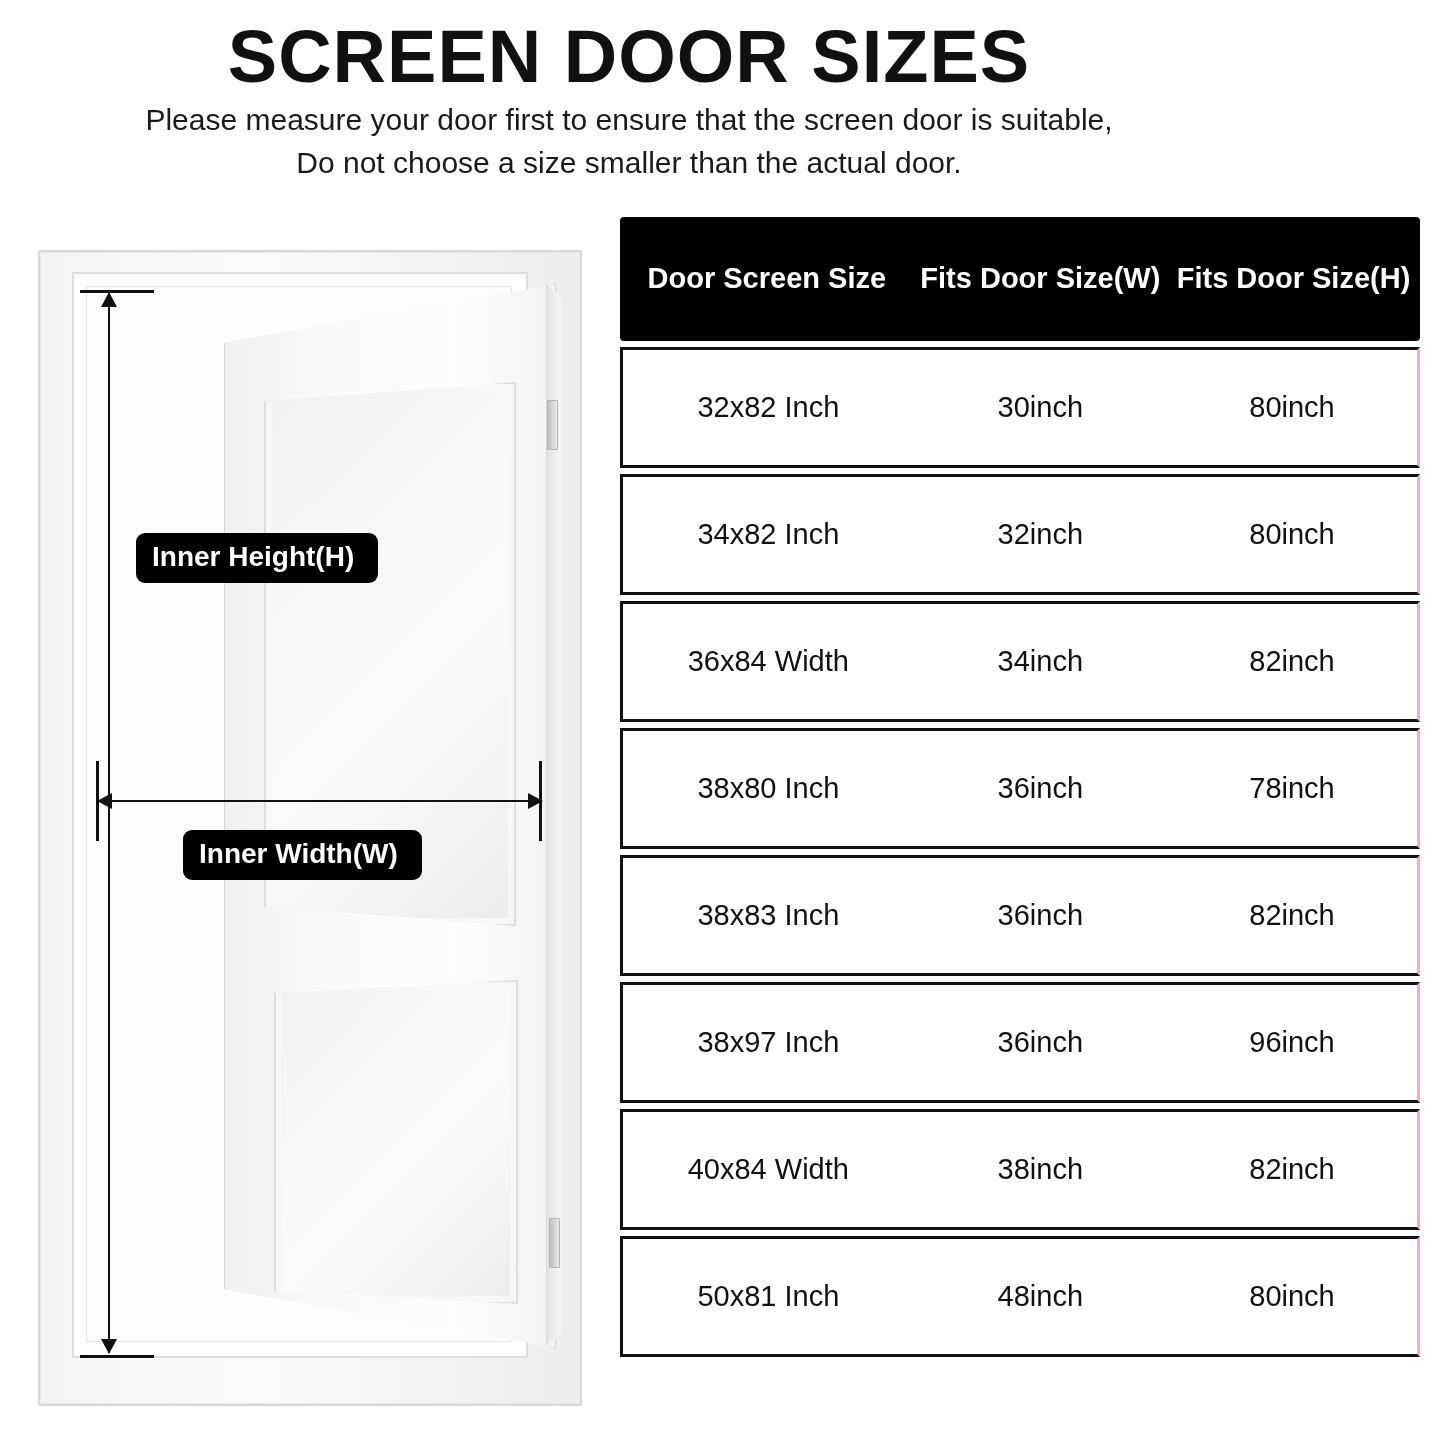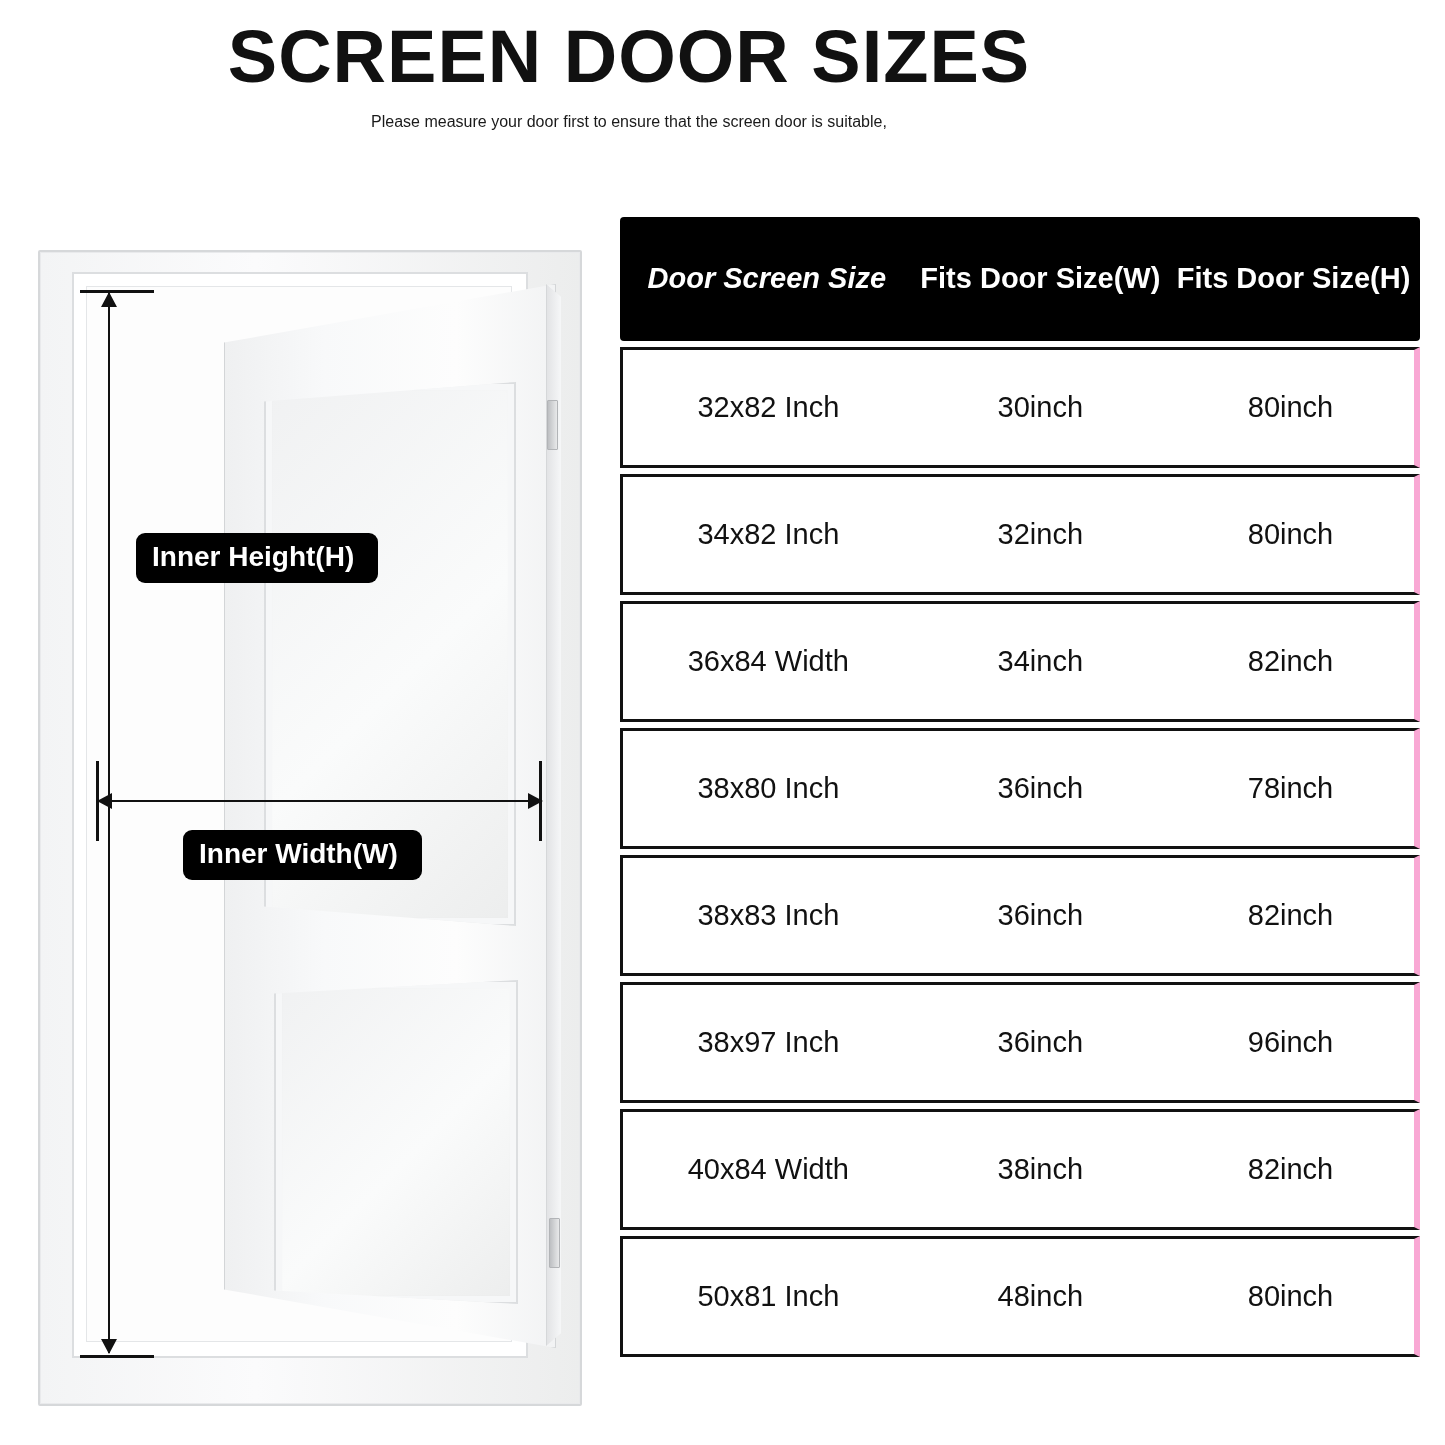--- a/index.html
+++ b/index.html
@@ -26,22 +26,22 @@
   }
   .main-title {
     margin: 18px 0 0 0;
     font-size: 74px;
     font-weight: bold;
     letter-spacing: 1px;
     color: #111111;
     line-height: 1.05;
   }
   .subtitle {
-    margin-top: 14px;
-    font-size: 16px;
+    margin-top: 2px;
+    font-size: 30px;
     line-height: 1.45;
     color: #1a1a1a;
   }
 
   
   .door-illustration {
     position: absolute;
     left: 28px;
     top: 238px;
     width: 570px;
@@ -217,49 +217,50 @@
   }
   .table-head-row th {
     background: #000000;
     color: #ffffff;
     font-size: 29px;
     font-weight: bold;
     line-height: 1.22;
     height: 124px;
     padding: 0 6px;
   }
-  .table-head-row th:first-child { border-radius: 4px 0 0 4px; font-style: italic; }
+  .table-head-row th:first-child { border-radius: 4px 0 0 4px; }
   .table-head-row th:last-child { border-radius: 0 4px 4px 0; }
 
   .data-row td {
     background: #ffffff;
     border-top: 3px solid #111111;
     border-bottom: 3px solid #111111;
     height: 115px;
     font-size: 29px;
     color: #111111;
     padding: 0 2px;
   }
   .data-row td:first-child {
     border-left: 3px solid #111111;
   }
   .data-row td:last-child {
-    border-right: 6px solid #f9a8d4;
+    border-right: 3px solid #f9a8d4;
   }
   .col-a { width: 296px; }
   .col-b { width: 252px; }
   .col-c { width: 252px; }
 </style>
 </head>
 <body>
 
 <div class="header">
   <h1 class="main-title">SCREEN DOOR SIZES</h1>
   <div class="subtitle">
     <div>Please measure your door first to ensure that the screen door is suitable,</div>
+    <div>Do not choose a size smaller than the actual door.</div>
   </div>
 </div>
 
 <div class="door-illustration">
   <div class="frame-outer"></div>
   <div class="frame-inner"></div>
   <div class="frame-reveal"></div>
   <div class="door-leaf"></div>
   <div class="door-edge"></div>
   <div class="panel panel-top"></div>

